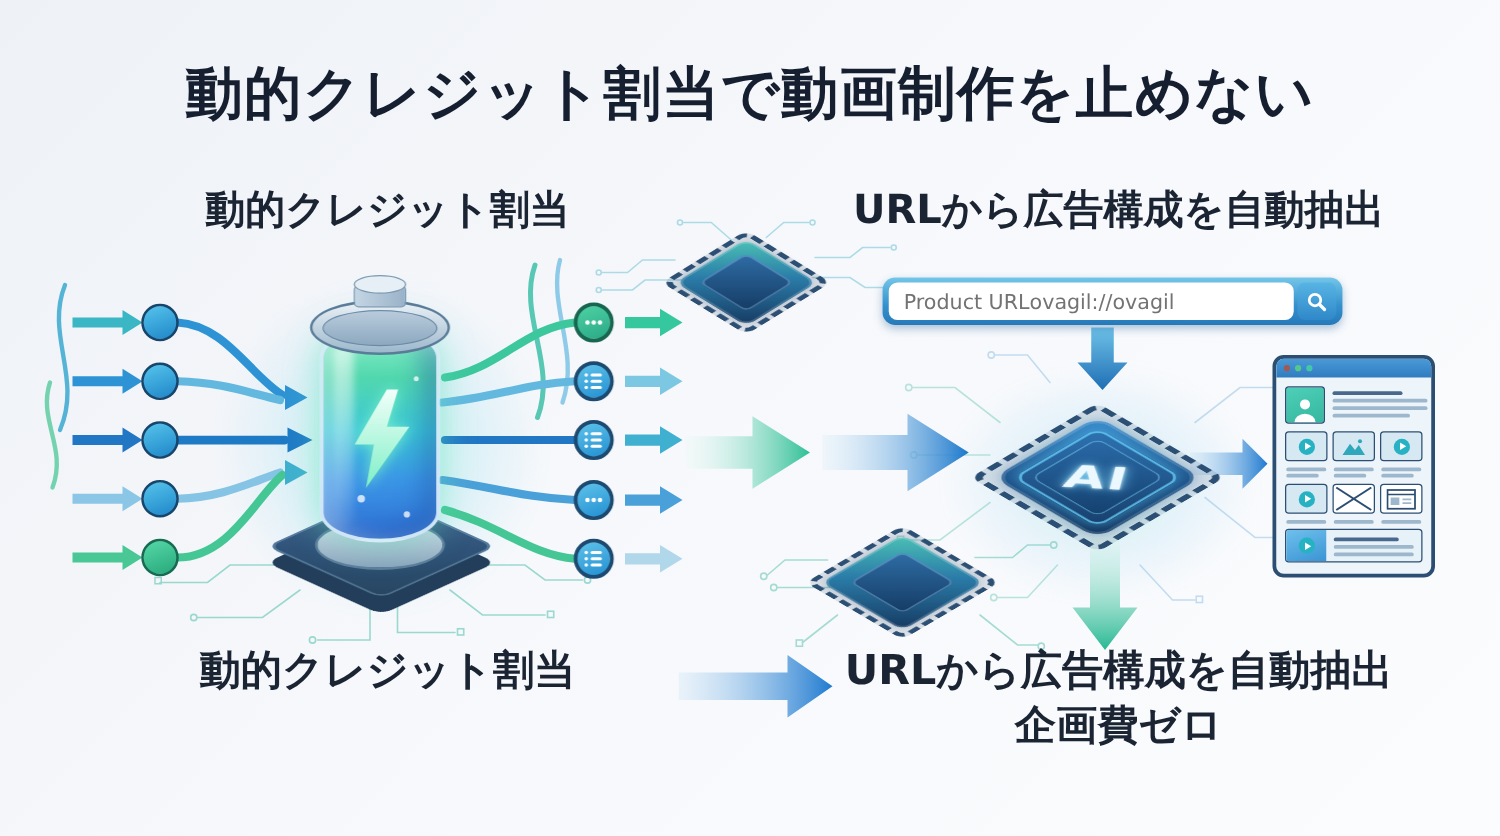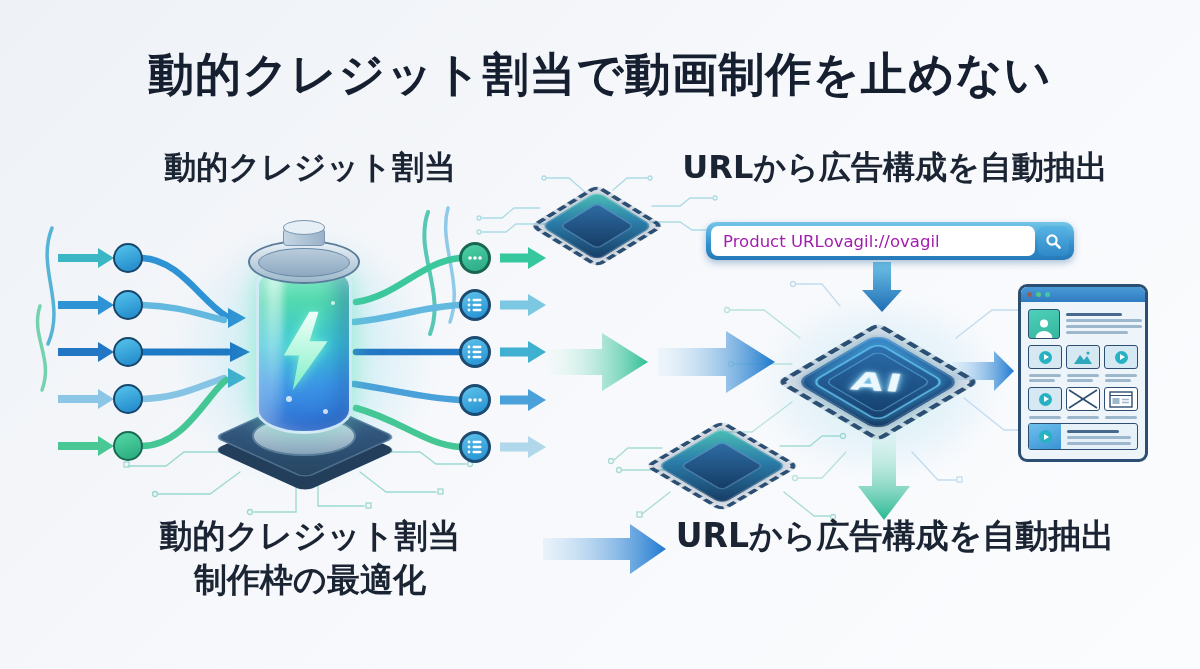--- a/index.html
+++ b/index.html
@@ -64,21 +64,21 @@
   .dot-node.green{background:linear-gradient(160deg,#55d8a8,#28a87c);border-color:#176b52;}
   .icon-node{width:32px;height:32px;margin:-16px 0 0 -16px;border-radius:50%;
     background:linear-gradient(160deg,#5ec2ea,#2390d2);border:3px solid #1c4a70;
     display:flex;align-items:center;justify-content:center;}
   .icon-node.green{background:linear-gradient(160deg,#4ed2a4,#2aa886);border-color:#186650;}
   
   .search-outer{left:706px;top:222px;width:368px;height:38px;border-radius:10px;
     background:linear-gradient(180deg,#74c6e8 0%,#3390cc 60%,#2679b8 100%);
     box-shadow:0 3px 7px rgba(30,90,150,.35);}
   .search-field{left:711px;top:226px;width:324px;height:30px;border-radius:7px;background:#ffffff;
-    display:flex;align-items:center;padding-left:12px;font-size:16.5px;font-weight:500;color:#a21caf;white-space:nowrap;overflow:hidden;}
+    display:flex;align-items:center;padding-left:12px;font-size:16.5px;font-weight:500;color:#737373;white-space:nowrap;overflow:hidden;}
   .search-btn{left:1038px;top:226px;width:31px;height:30px;border-radius:6px;
     background:linear-gradient(180deg,#58b4e4,#2f88c8);display:flex;align-items:center;justify-content:center;}
   
   .browser{left:1018px;top:284px;width:130px;height:178px;border:3px solid #2b4e72;border-radius:9px;background:#eef5fa;overflow:hidden;}
   .browser-bar{position:absolute;left:0;top:0;right:0;height:15px;background:linear-gradient(180deg,#4a9ad8,#2f7cc0);display:flex;align-items:center;gap:4px;padding-left:6px;}
   .bdot{width:5px;height:5px;border-radius:50%;}
   .bline{position:absolute;height:2.5px;border-radius:2px;background:#9db8cc;}
   .bline.dark{background:#49698c;}
   .bcard{position:absolute;width:34px;height:24px;border:1.5px solid #2b4e72;border-radius:3px;background:#d6e8f2;display:flex;align-items:center;justify-content:center;}
   .play-circ{width:13px;height:13px;border-radius:50%;background:#27b2c4;position:relative;}
@@ -420,19 +420,19 @@
           <span class="play-circ"></span>
         </div>
       <div class="bline dark" style="left:38px;top:6px;width:52px"></div>
       <div class="bline" style="left:38px;top:12px;width:64px"></div>
       <div class="bline" style="left:38px;top:18px;width:64px"></div>
     </div>
   </div>
 
   <div class="abs caption" style="left:90px;top:514px;width:440px">
     <div>動的クレジット割当</div>
-    <div>制作枠の最適化</div>
   </div>
   <div class="abs caption" style="left:655px;top:514px;width:480px">
     <div>URLから広告構成を自動抽出</div>
+    <div>企画費ゼロ</div>
   </div>
 
 </div>
 
 </body></html>

